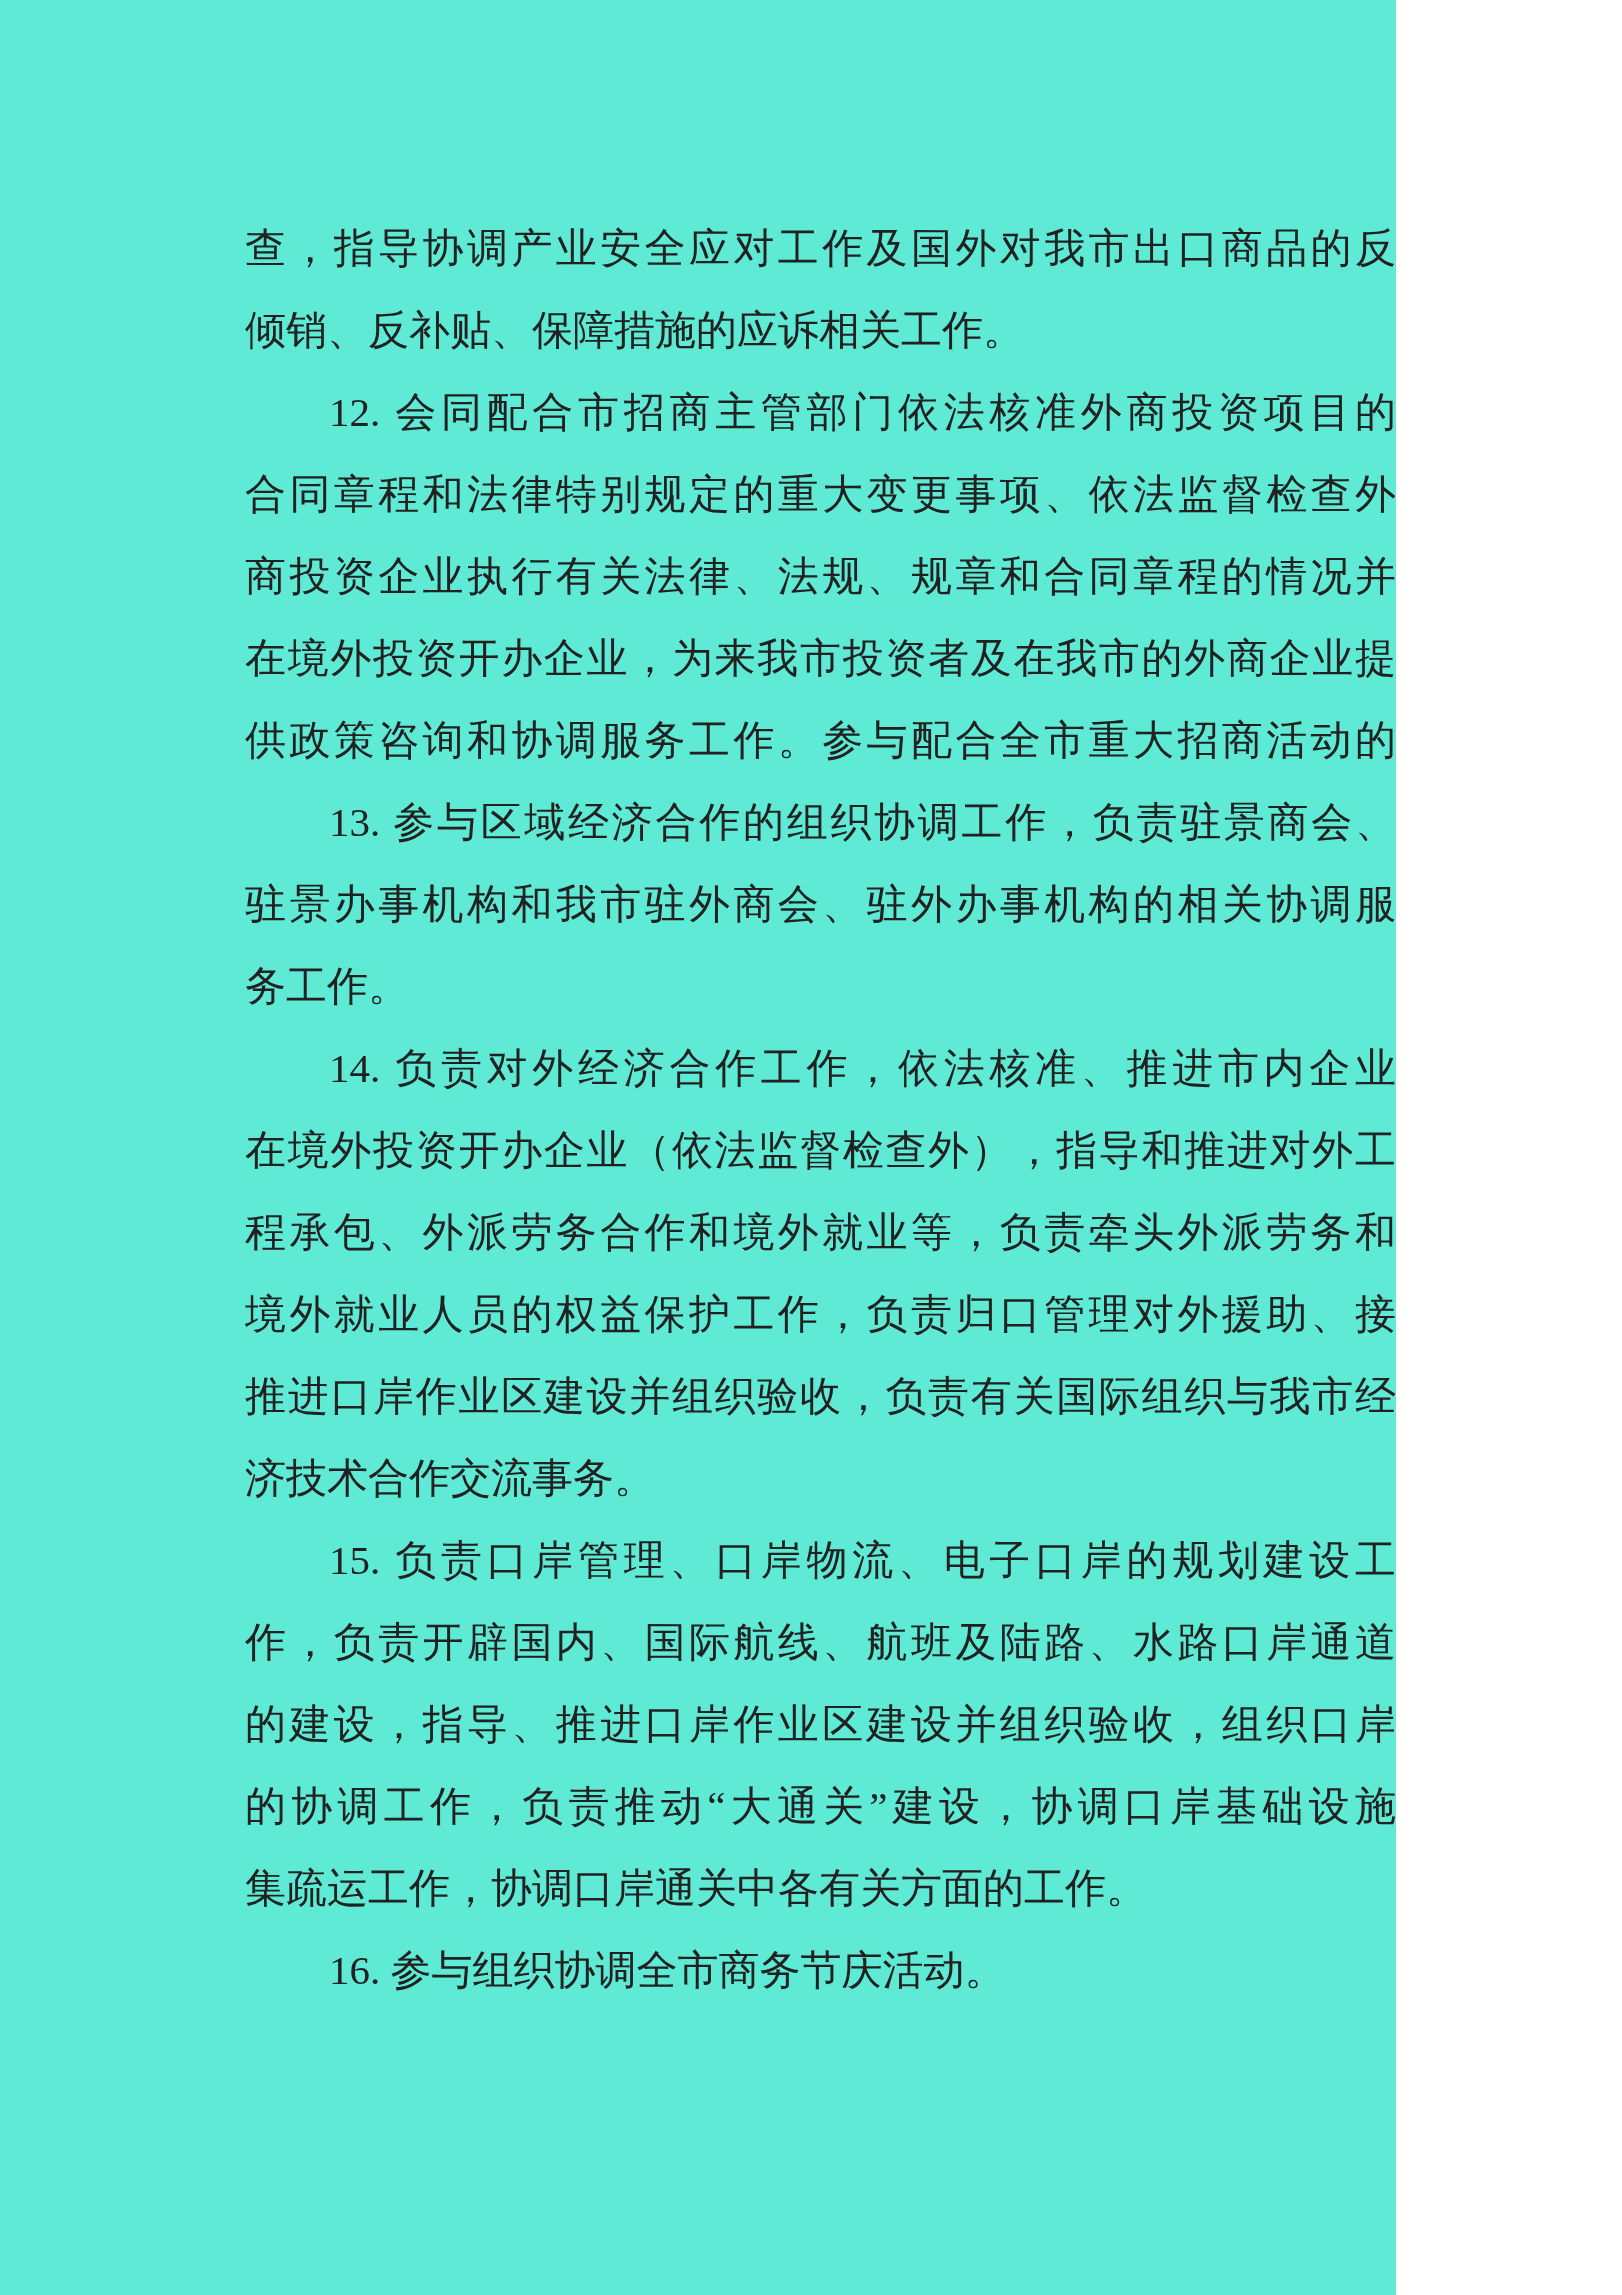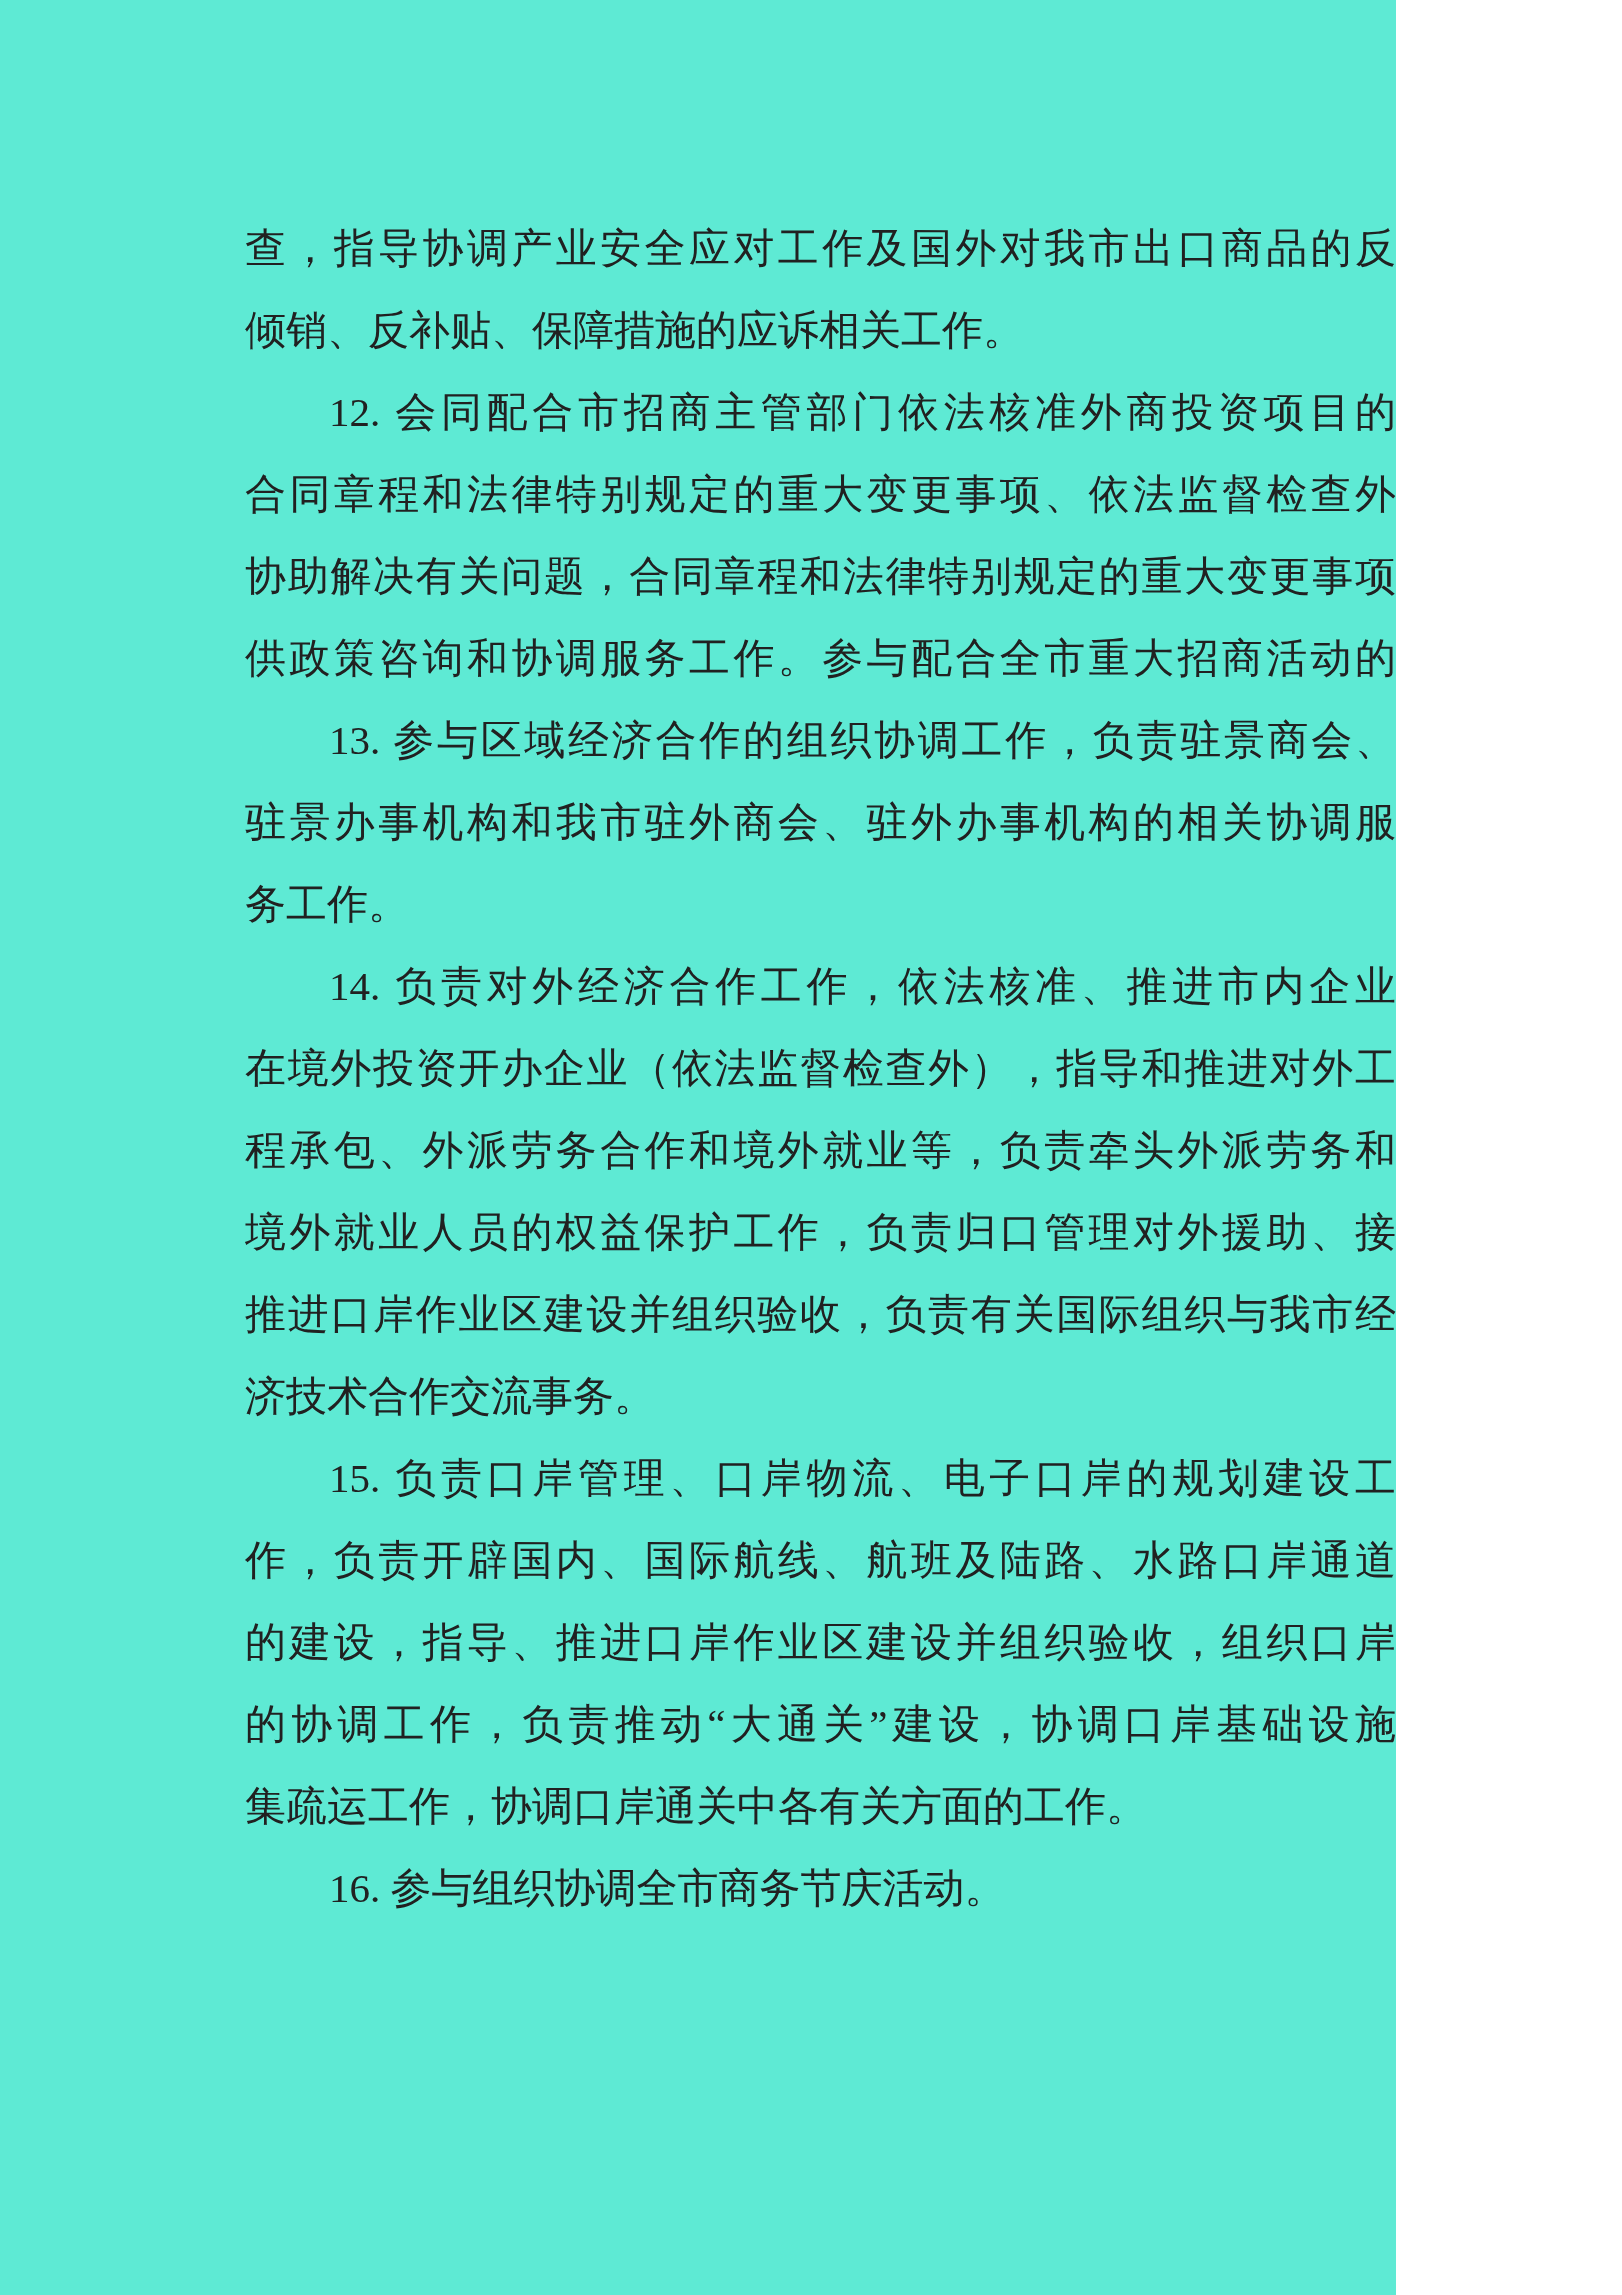--- a/index.html
+++ b/index.html
@@ -42,21 +42,22 @@
 </style>
 </head>
 <body style="color: rgb(33, 33, 33);">
 
 <div class="page">
   <div class="doc-body">
       <div class="line">查，指导协调产业安全应对工作及国外对我市出口商品的反</div>
       <div class="line end">倾销、反补贴、保障措施的应诉相关工作。</div>
       <div class="line indent">12. 会同配合市招商主管部门依法核准外商投资项目的</div>
       <div class="line">合同章程和法律特别规定的重大变更事项、依法监督检查外</div>
-      <div class="line">协助解决有关问题，合同章程和法律特别规定的重大变更事项</div>
+      <div class="line">商投资企业执行有关法律、法规、规章和合同章程的情况并</div>
+      <div class="line">在境外投资开办企业，为来我市投资者及在我市的外商企业提</div>
       <div class="line">供政策咨询和协调服务工作。参与配合全市重大招商活动的</div>
       <div class="line indent">13. 参与区域经济合作的组织协调工作，负责驻景商会、</div>
       <div class="line">驻景办事机构和我市驻外商会、驻外办事机构的相关协调服</div>
       <div class="line end">务工作。</div>
       <div class="line indent">14. 负责对外经济合作工作，依法核准、推进市内企业</div>
       <div class="line">在境外投资开办企业（依法监督检查外），指导和推进对外工</div>
       <div class="line">程承包、外派劳务合作和境外就业等，负责牵头外派劳务和</div>
       <div class="line">境外就业人员的权益保护工作，负责归口管理对外援助、接</div>
       <div class="line">推进口岸作业区建设并组织验收，负责有关国际组织与我市经</div>
       <div class="line end">济技术合作交流事务。</div>

